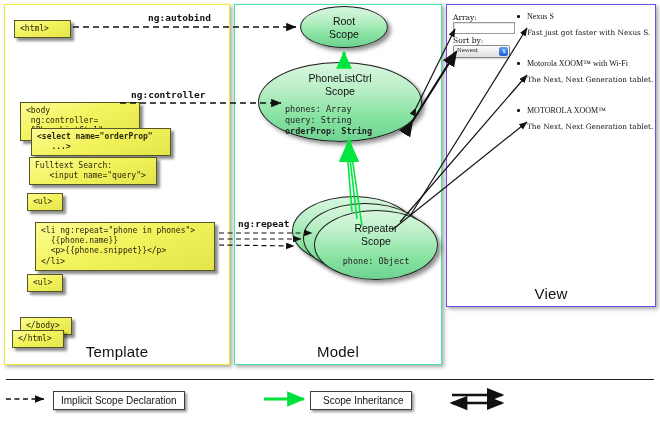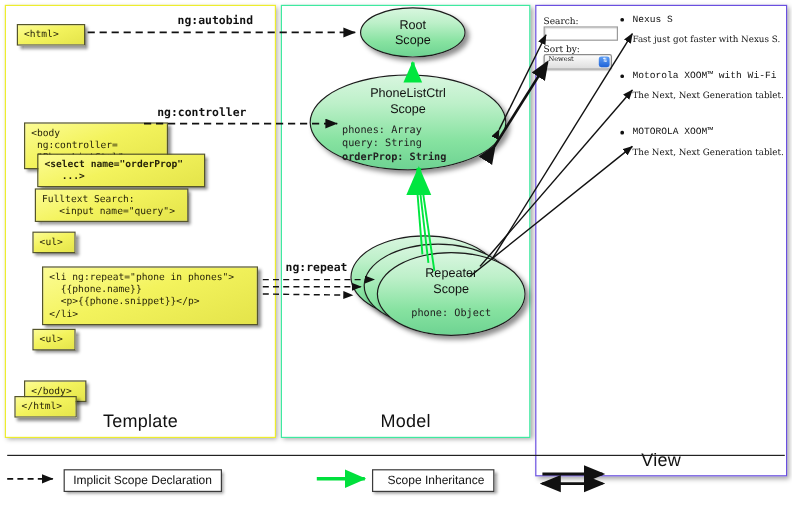--- a/index.html
+++ b/index.html
@@ -4,21 +4,21 @@
 <style>
   html,body{margin:0;padding:0;background:#ffffff;}
   body{font-family:"Liberation Sans",sans-serif;}
   #root{position:relative;width:660px;height:421px;overflow:hidden;background:#fff;}
 
   
   .panel{position:absolute;background:#ffffff;box-sizing:border-box;
          box-shadow:2px 2px 4px rgba(0,0,0,.35);}
   #panel-template{left:4px;top:4px;width:226px;height:361px;border:1.5px solid #eded2e;}
   #panel-model{left:234px;top:4px;width:208px;height:361px;border:1.5px solid #3fe9a0;}
-  #panel-view{left:446px;top:4px;width:210px;height:393px;border:1.5px solid #6a4fe0;}
+  #panel-view{left:446px;top:4px;width:210px;height:303px;border:1.5px solid #6a4fe0;}
   .panel-label{position:absolute;bottom:4px;left:0;width:100%;text-align:center;
                font-size:15px;color:#111;letter-spacing:.2px;margin-top:45px;}
 
   
   .ybox{position:absolute;box-sizing:border-box;border:1px solid #55552a;
         background:linear-gradient(160deg,#fcfc94 0%,#f3f35d 45%,#e4e44a 100%);
         box-shadow:2.5px 2.5px 2.5px rgba(0,0,0,.45);
         font-family:"DejaVu Sans Mono","Liberation Mono",monospace;
         font-size:8px;line-height:1.28;color:#231f08;padding:3px 5px;
         white-space:pre;}
@@ -44,21 +44,21 @@
             background:linear-gradient(to bottom,#fdfdfd,#dedede);
             box-shadow:0 1px 1px rgba(0,0,0,.18);}
   #v-select .sel-txt{position:absolute;left:3px;top:1px;font-size:5.5px;
             font-family:"DejaVu Serif","Liberation Serif",serif;color:#111;}
   #v-select .sel-btn{position:absolute;right:1px;top:1px;width:9px;height:9px;border-radius:2px;
             background:linear-gradient(to bottom,#5f9ff5,#1e63d8);}
   #v-select .sel-btn i{position:absolute;left:3px;top:1.5px;color:#fff;font-size:5px;
             font-style:normal;line-height:1;}
 
   .v-item{position:absolute;left:527px;width:128px;}
-  .v-name{font-family:Liberation Mono, monospace;font-size:8px;color:#111;}
+  .v-name{font-family:Liberation Serif, serif;font-size:8px;color:#111;}
   .v-bullet{position:absolute;left:-10px;top:3px;width:2.5px;height:2.5px;border-radius:50%;background:#111;}
   .v-snip{font-family:"DejaVu Serif","Liberation Serif",serif;font-size:7.3px;color:#111;margin-top:7px;}
 
   
   .alabel{position:absolute;font-family:"DejaVu Sans Mono","Liberation Mono",monospace;
           font-size:9.5px;font-weight:bold;color:#111;}
 
   
   #wires{position:absolute;left:0;top:0;width:660px;height:421px;pointer-events:none;}
 
@@ -129,21 +129,21 @@
   </div>
 
   <div class="ell" style="left:292px;top:196px;width:124px;height:70px;"></div>
   <div class="ell" style="left:303px;top:203px;width:124px;height:70px;"></div>
   <div class="ell" style="left:314px;top:210px;width:124px;height:70px;">
     <div class="ell-txt ell-title" style="top:11px;">Repeater</div>
     <div class="ell-txt ell-title" style="top:24px;">Scope</div>
     <div class="ell-props ell-txt" style="top:45px;">phone: Object</div>
   </div>
 
-  <div class="v-lab" style="left:453px;top:13px;">Search:</div>
+  <div class="v-lab" style="left:453px;top:13px;">Array:</div>
   <div id="v-searchbox" title=""></div>
 
   <div class="v-lab" style="left:453px;top:36px;">Sort by:</div>
   <div id="v-select">
     <span class="sel-txt">Newest</span>
     <span class="sel-btn">
         <i>⇅</i>
       </span>
   </div>
 

